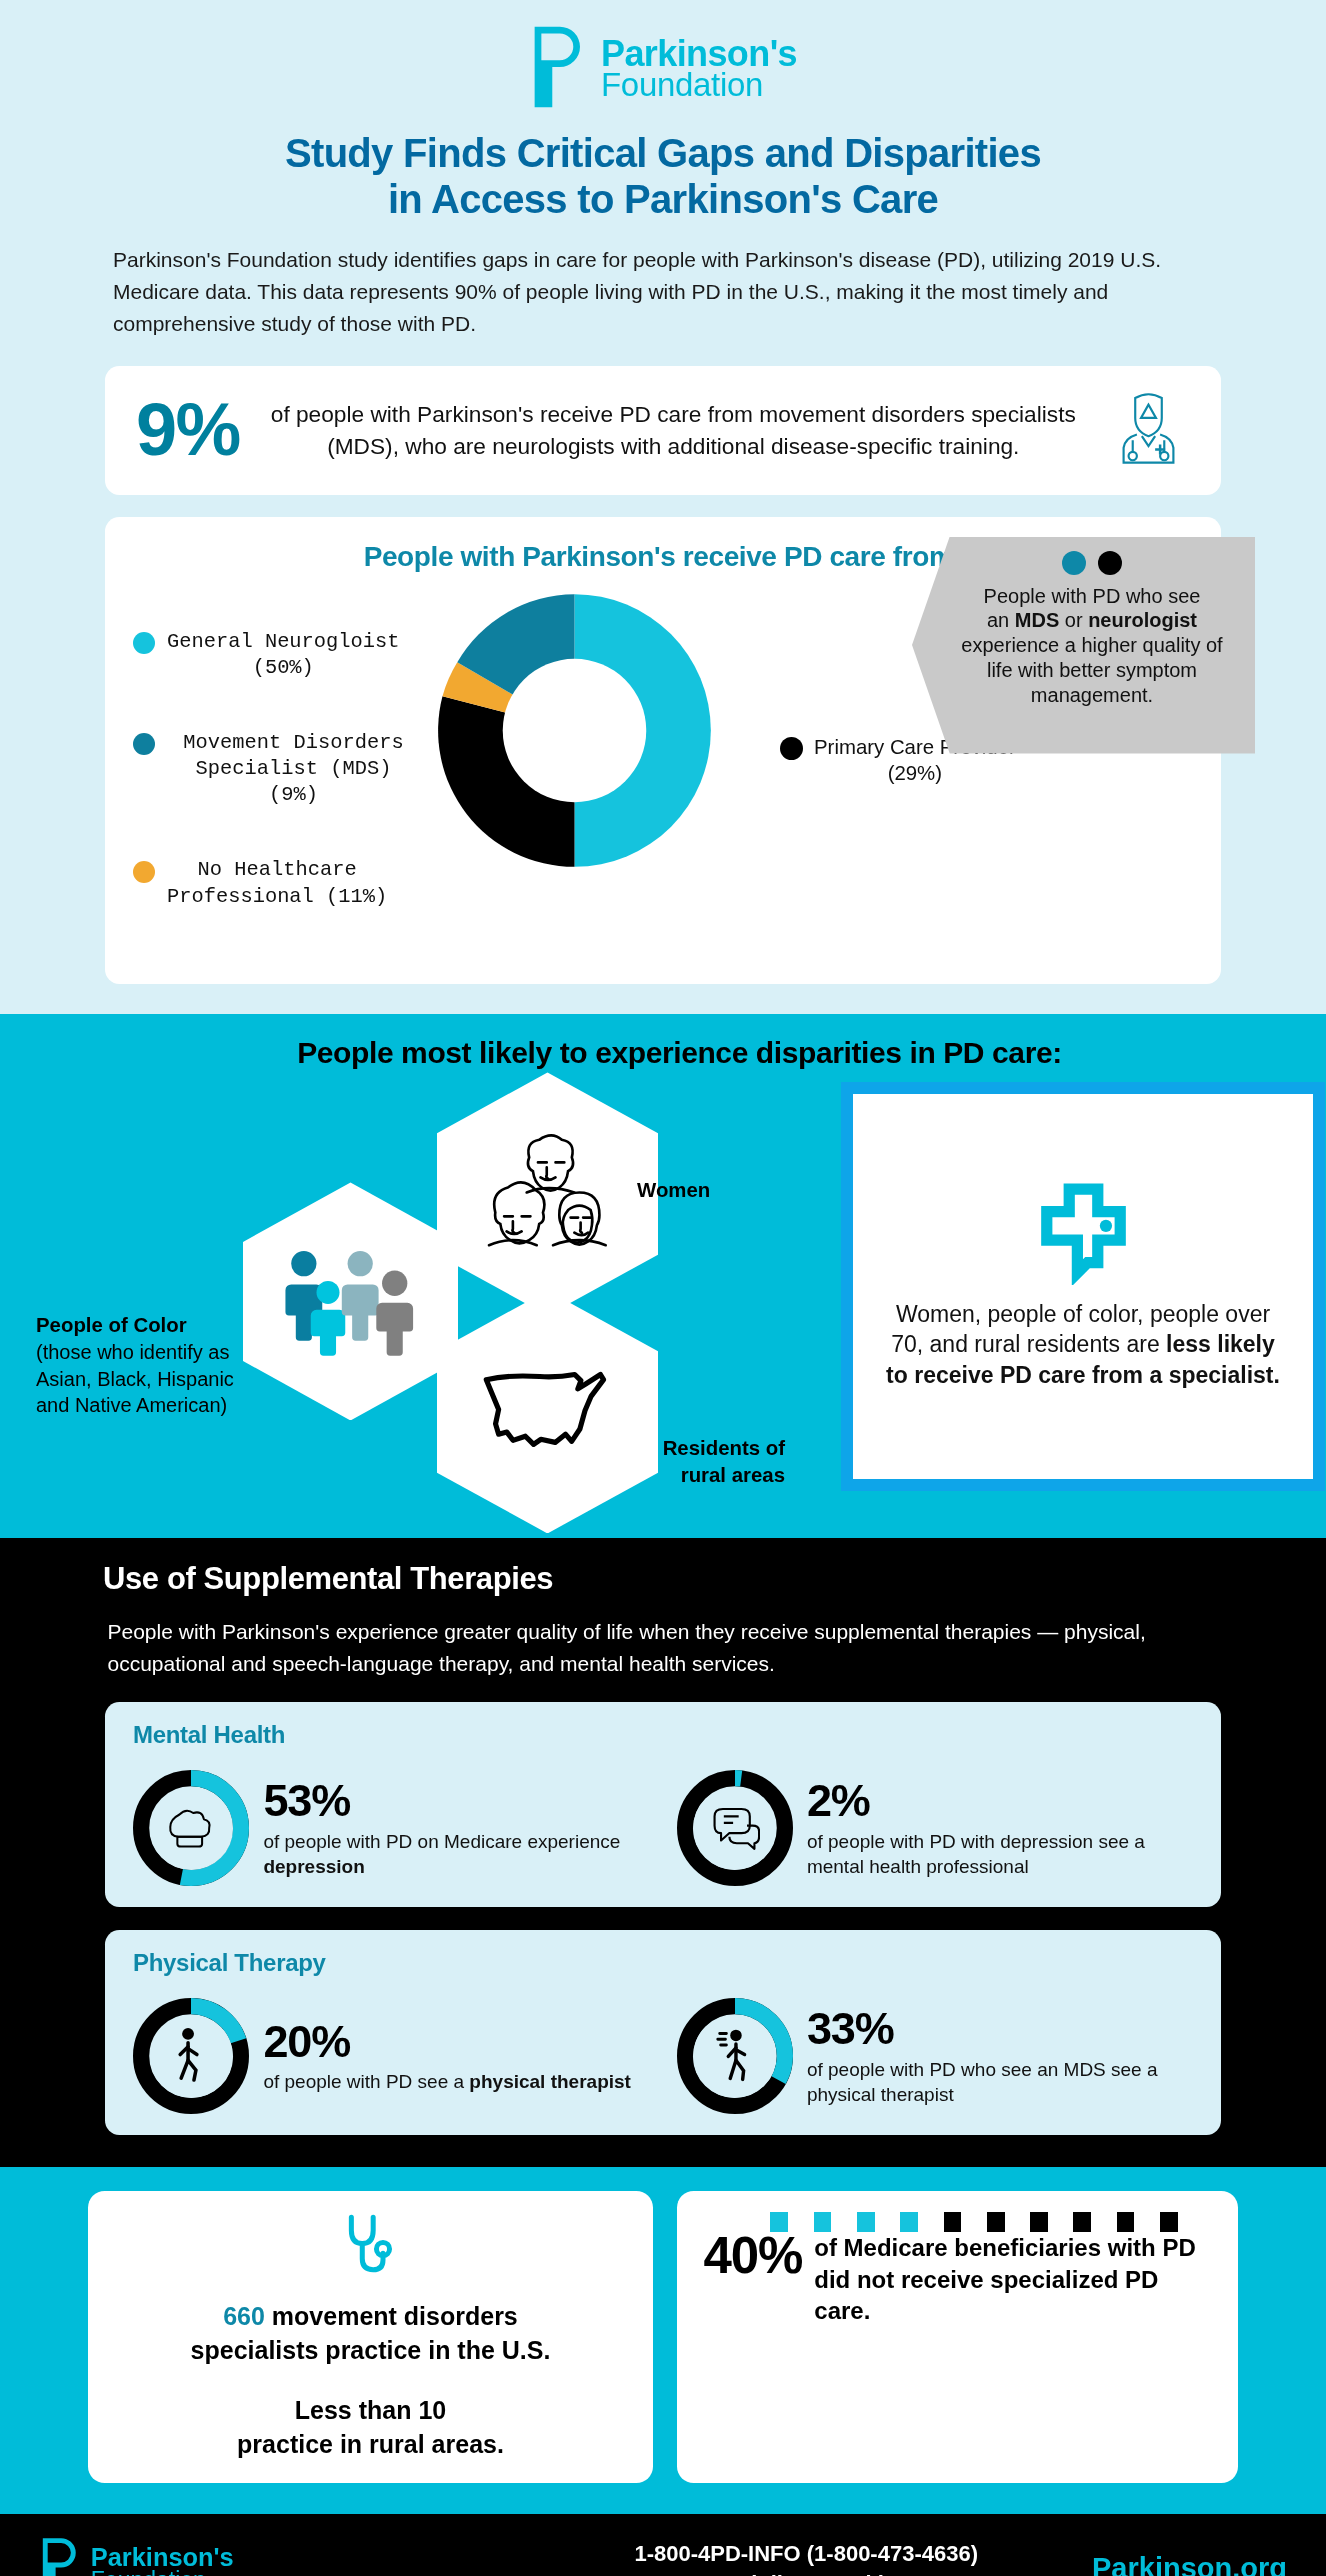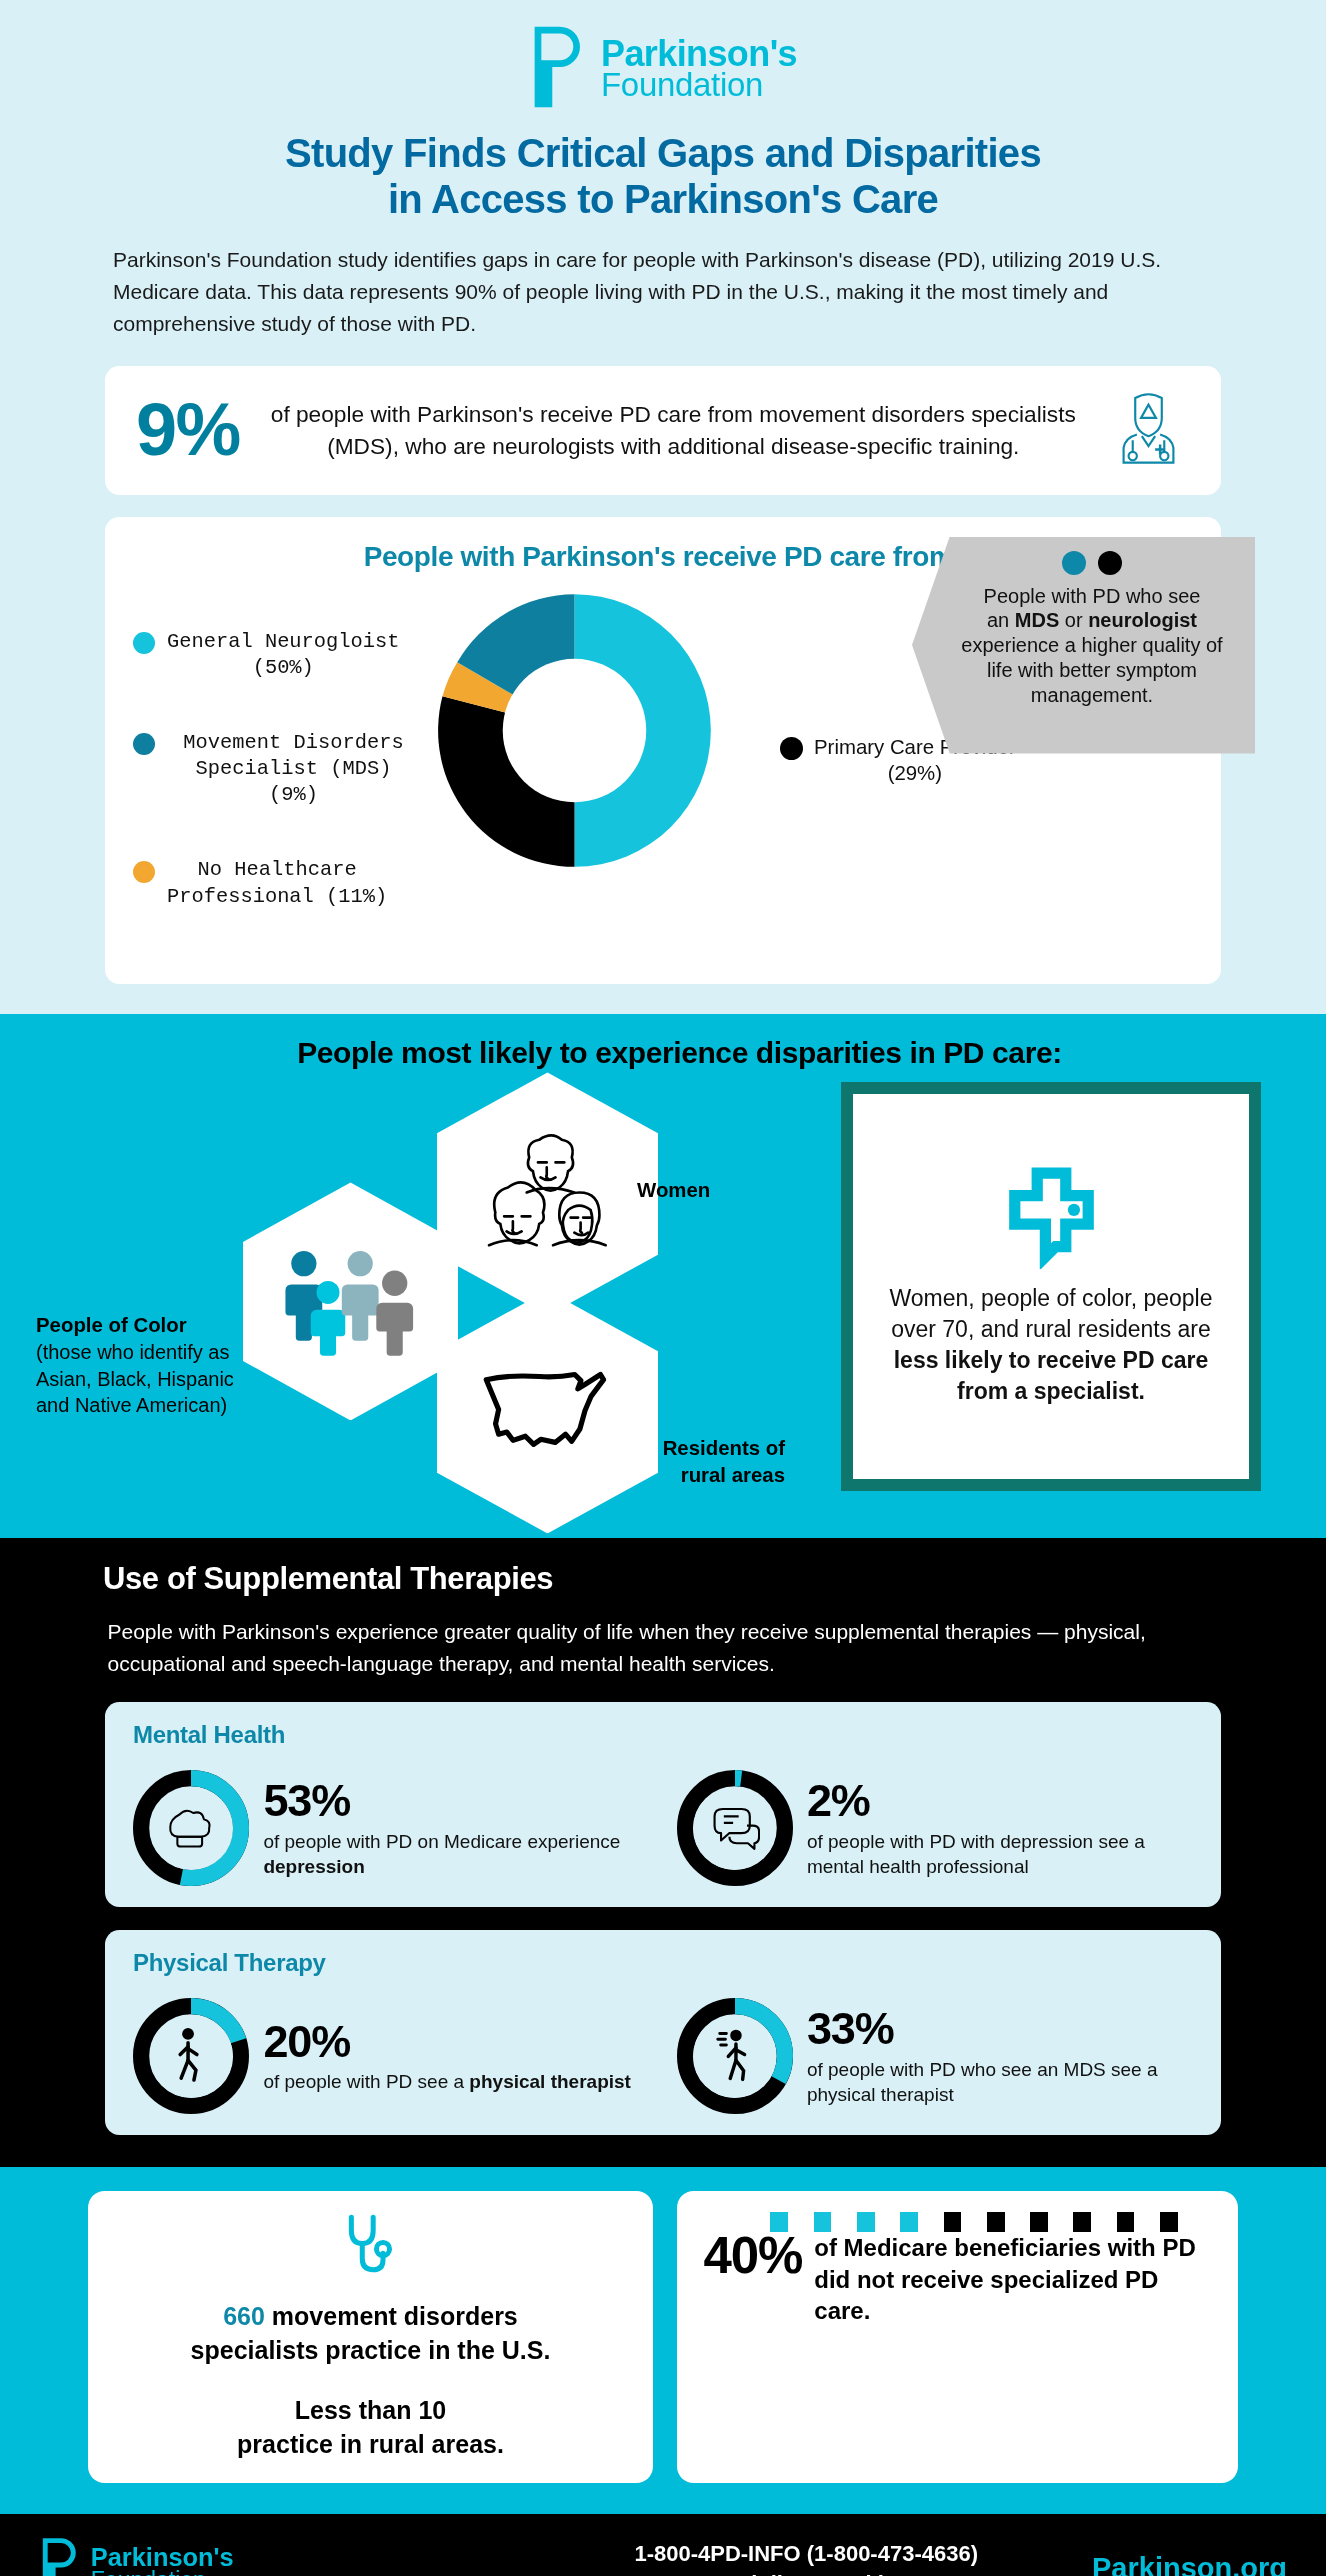--- a/index.html
+++ b/index.html
@@ -112,22 +112,22 @@
 
   .hex-cap { position: absolute; font-size: 20px; line-height: 1.32; color: #000; }
   .cap-poc   { left: 36px;  top: 228px; width: 221px; }
   .cap-poc b { font-weight: 700; font-size: 20.4px; }
   .cap-women { left: 637px; top: 93px; font-weight: 700; font-size: 20.4px; }
   .cap-rural { left: 619px; top: 351px; font-weight: 700; font-size: 20.4px; text-align: right; width: 166px; line-height: 1.3; }
 
   .disp-box {
     position: absolute;
     left: 841px; top: -2.2px;
-    width: 420px; height: 409px;
-    background: #0f766e;
+    width: 484px; height: 409px;
+    background: #0ea5e9;
     padding: 12px;
   }
   .disp-box-inner {
     background: #fff; width: 100%; height: 100%;
     display: flex; flex-direction: column; align-items: center; justify-content: center;
     padding: 16.6px 31px;
     text-align: center;
   }
   .disp-box-text { font-size: 23px; line-height: 1.34; color: #111; margin-top: 12px; }
   .disp-box-text b { font-weight: 700; }

